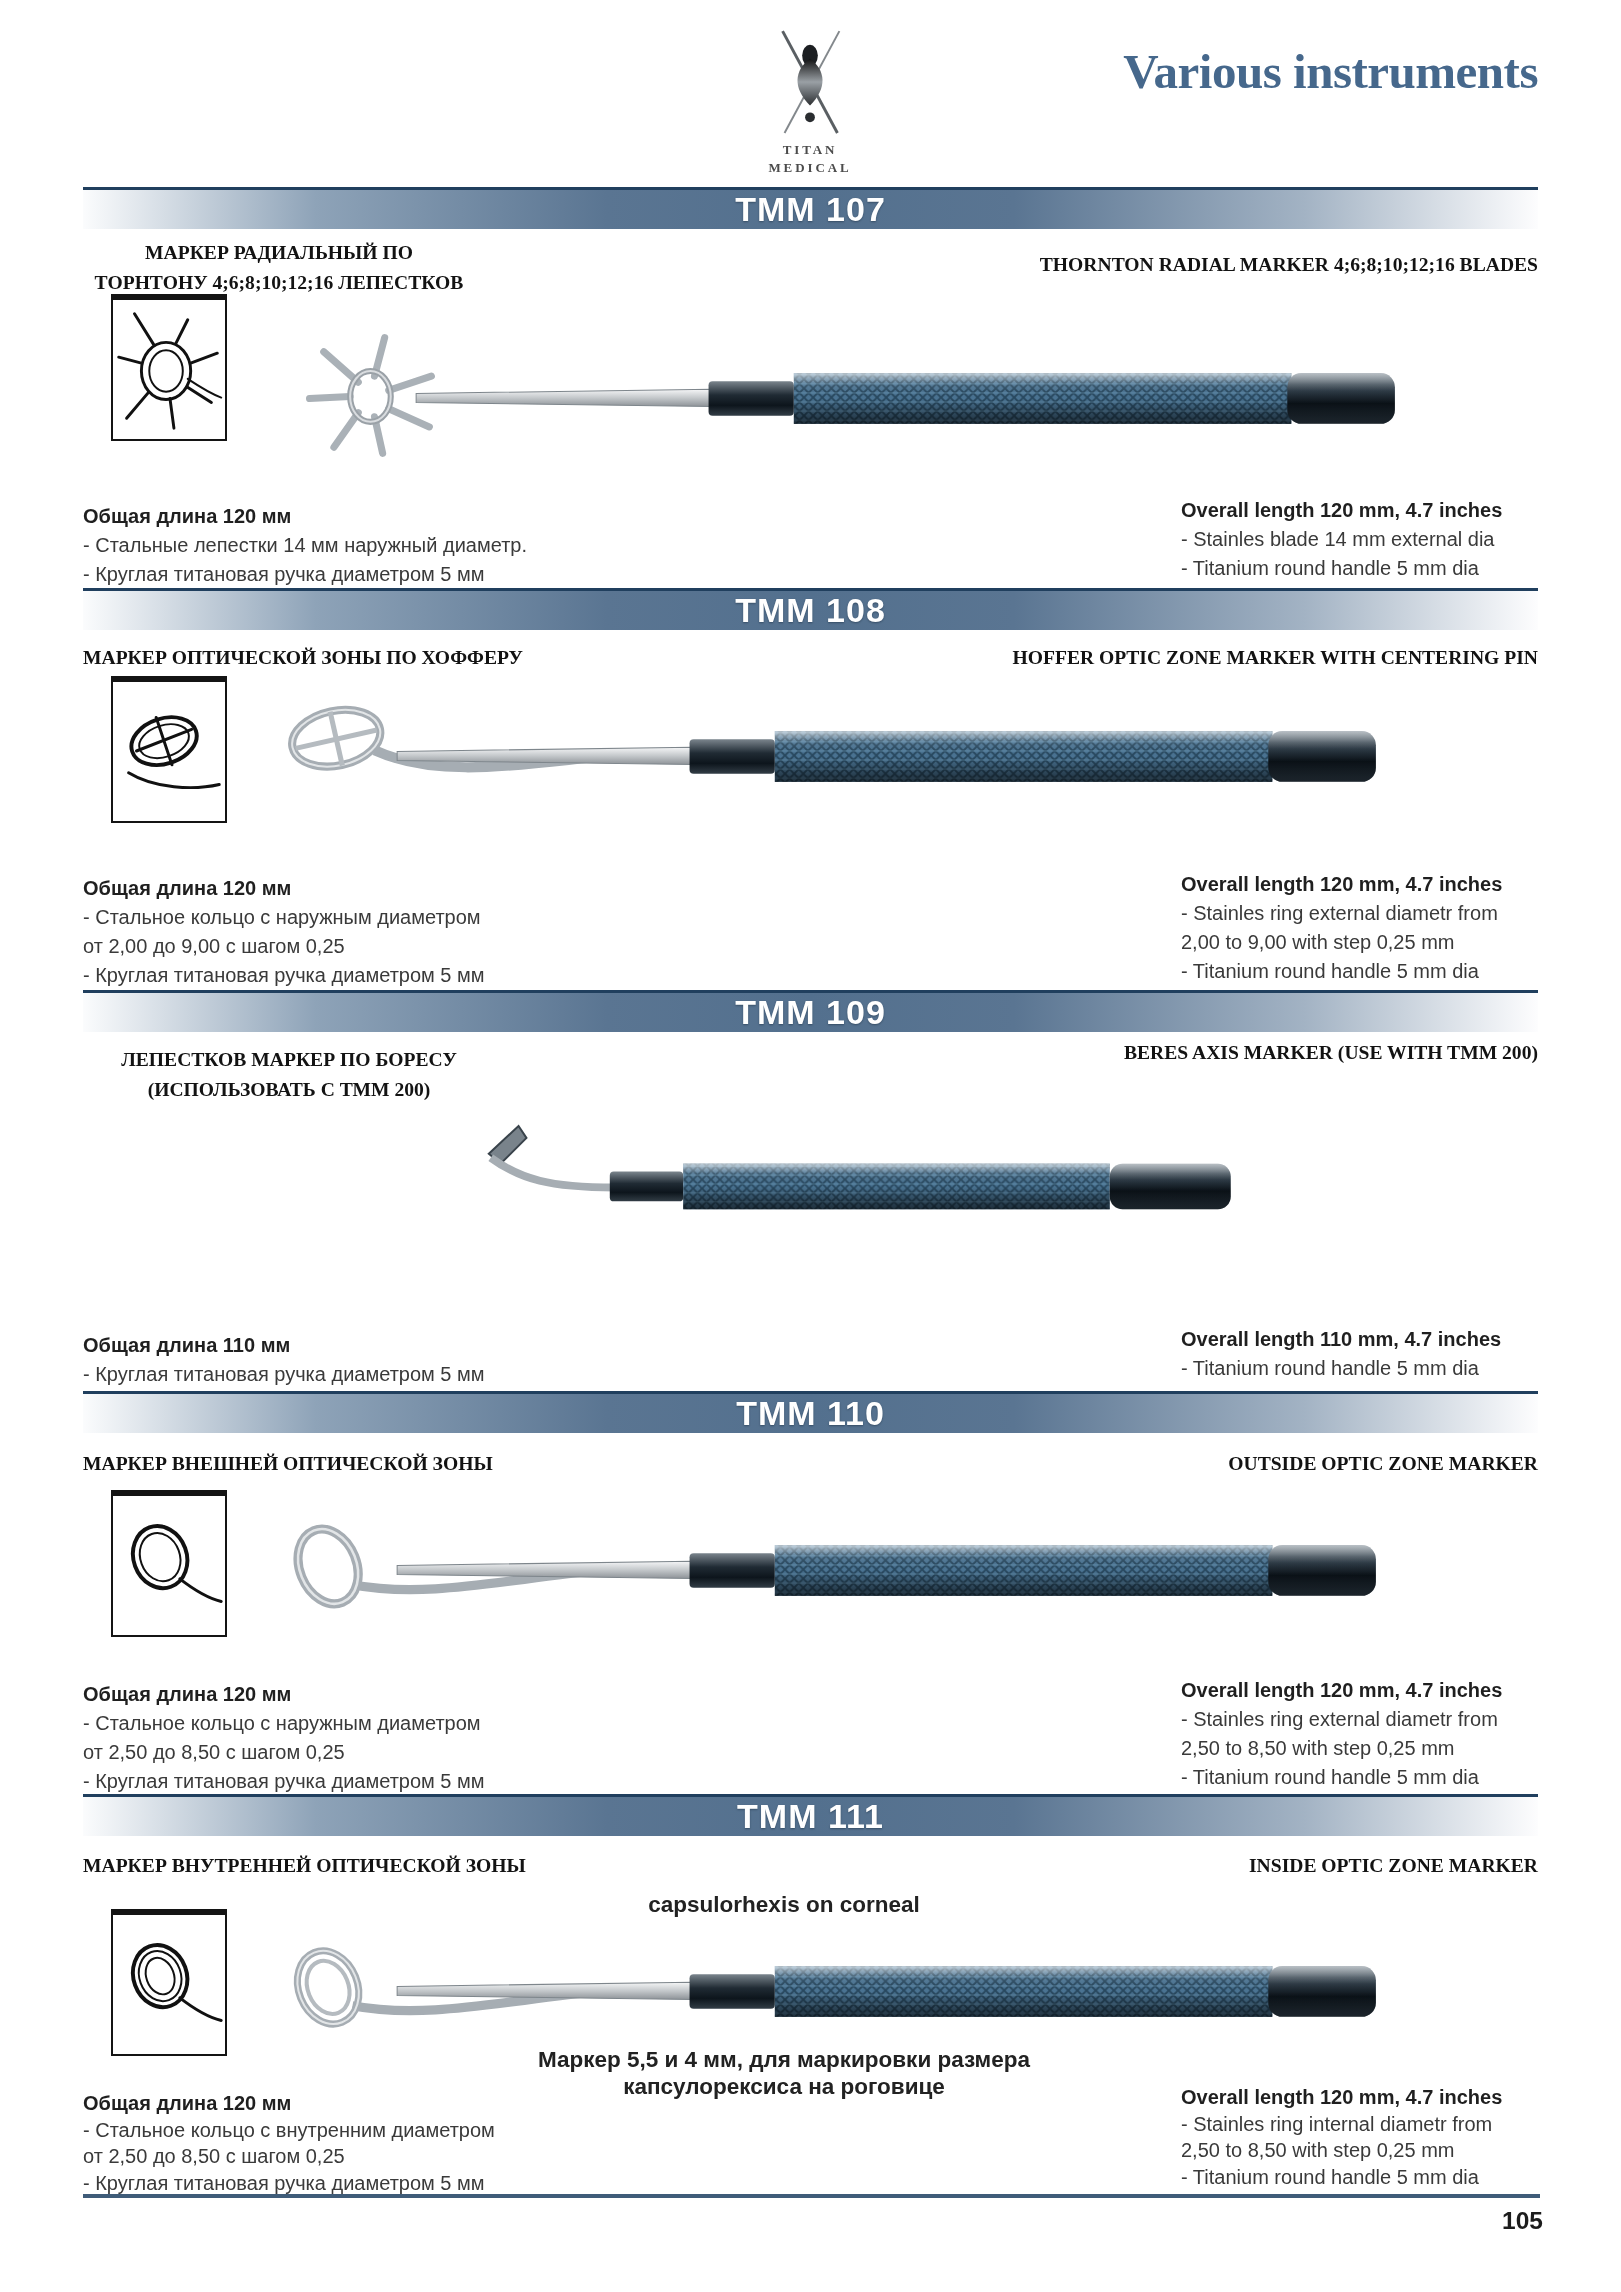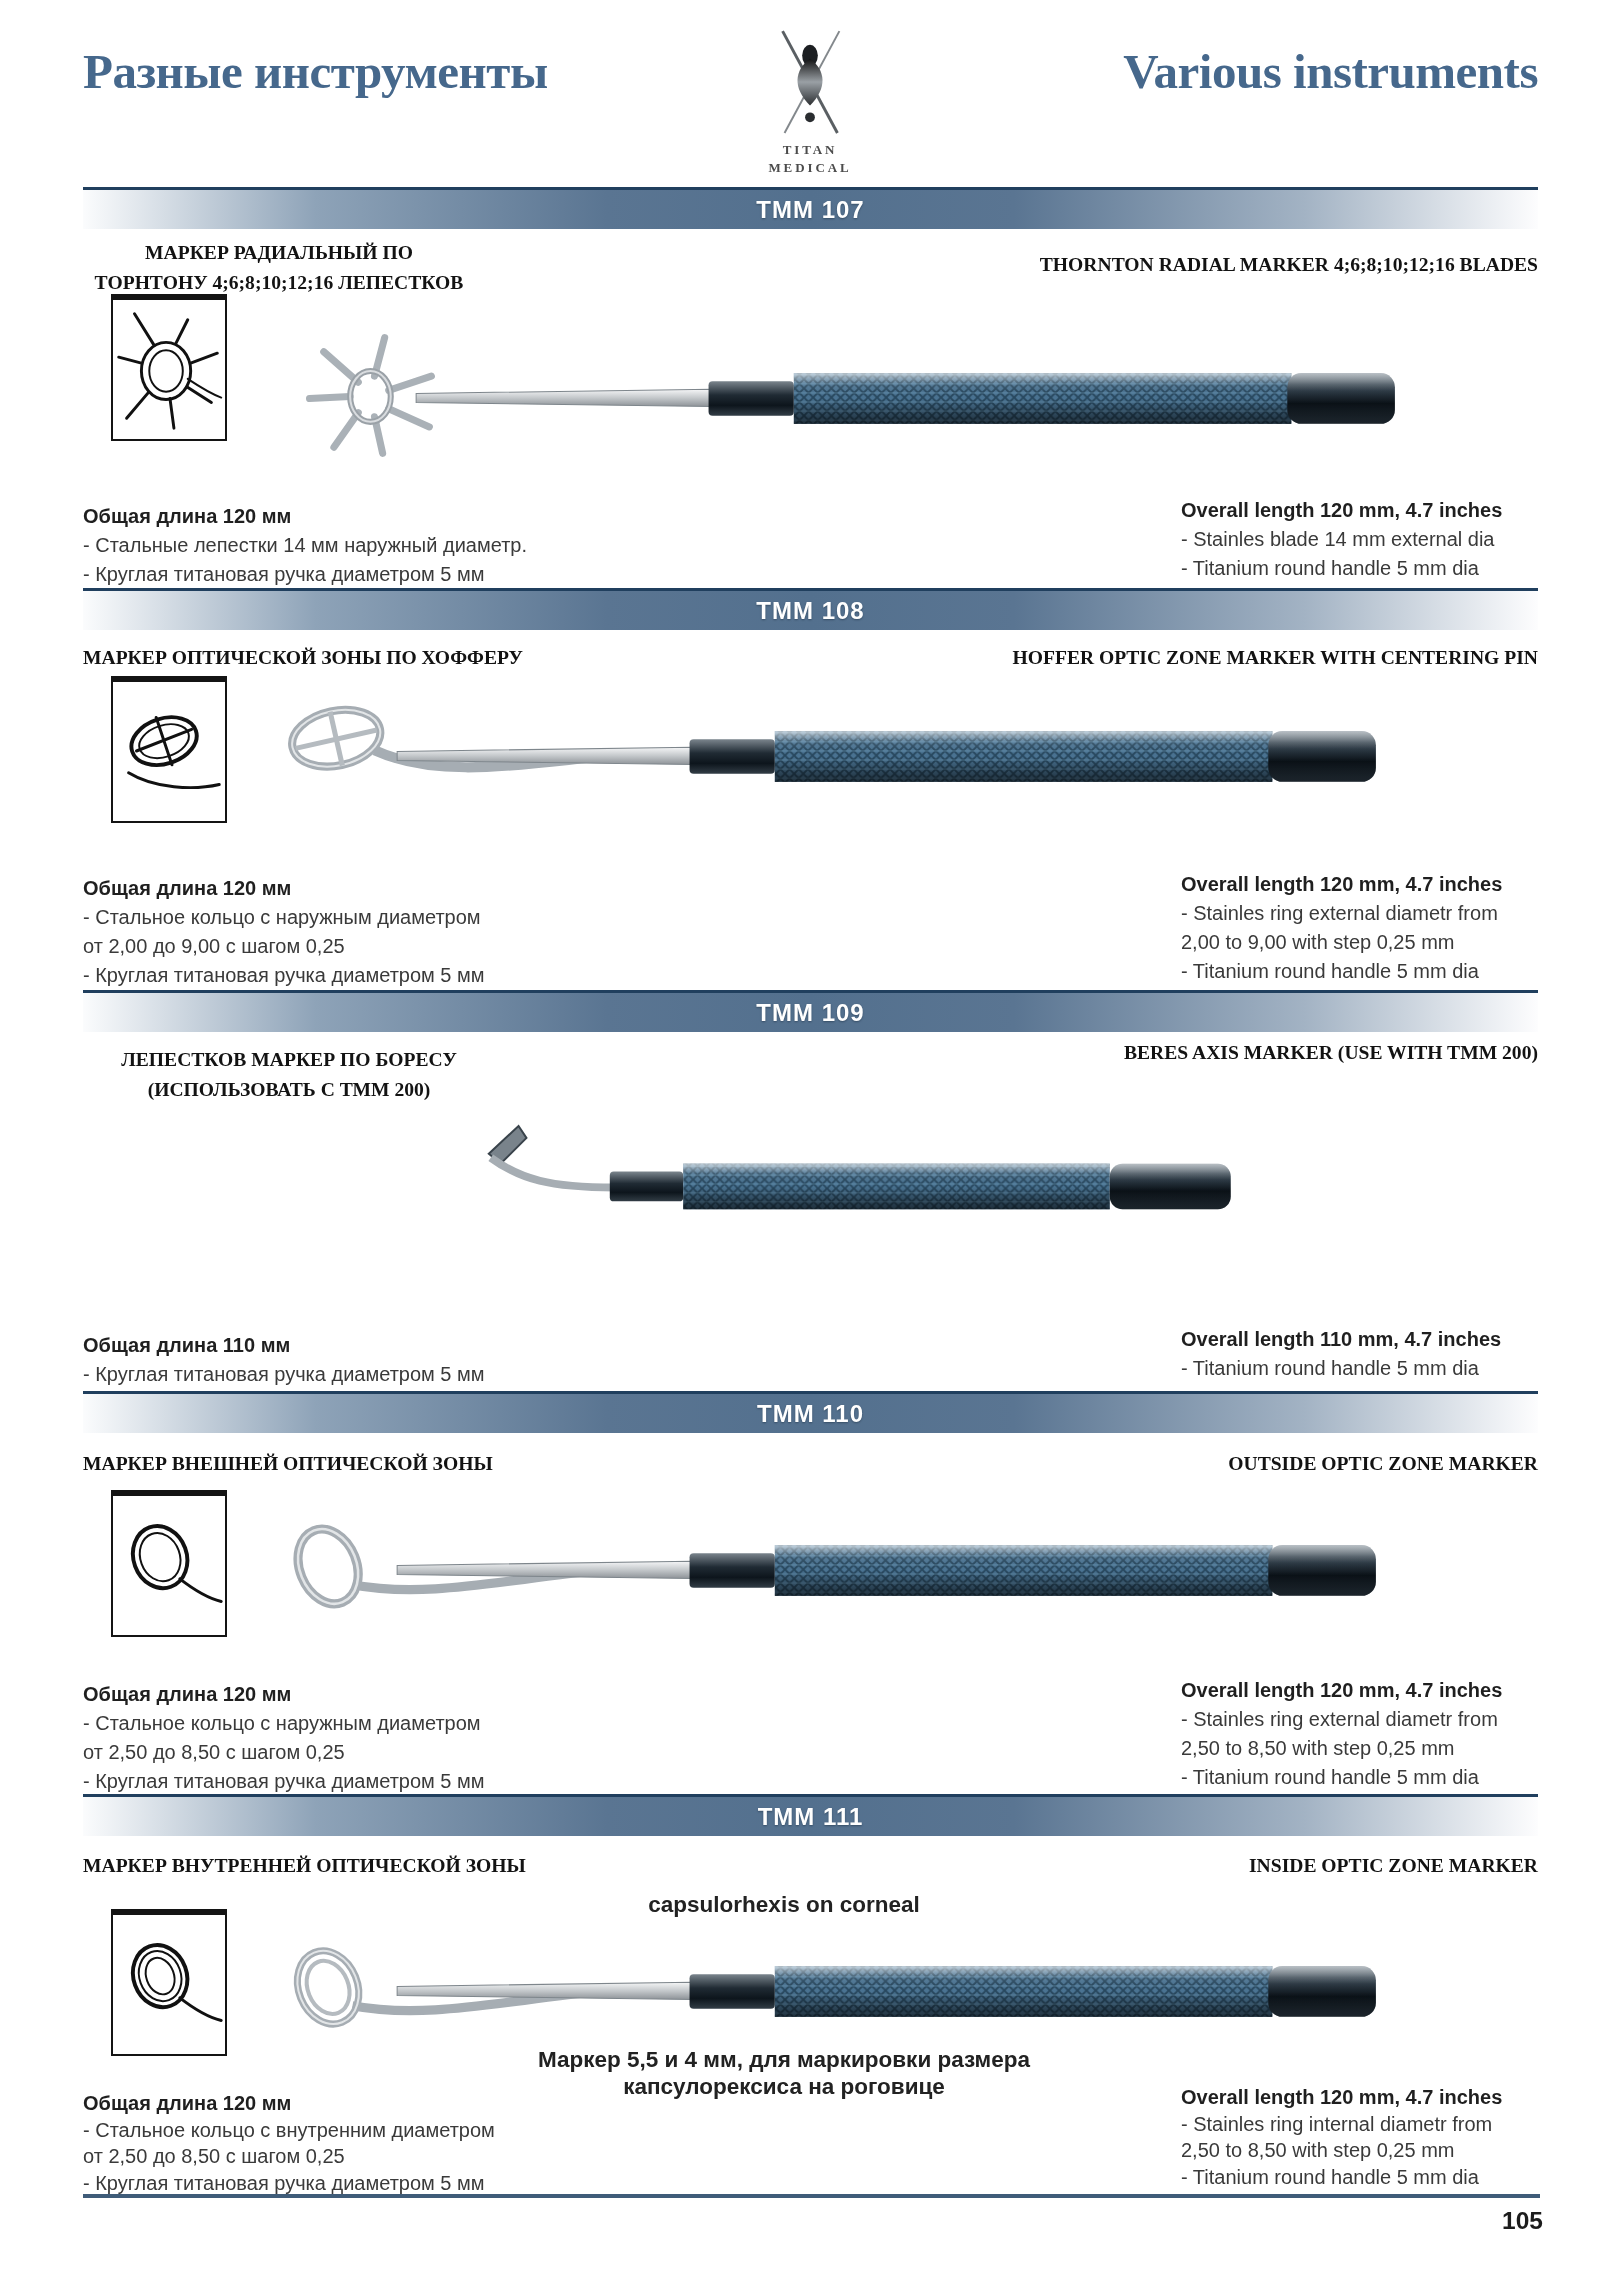--- a/index.html
+++ b/index.html
@@ -11,21 +11,21 @@
   .hdr-ru{left:83px;}
   .hdr-en{right:83px;}
   .logo{position:absolute;left:722px;top:29px;width:176px;text-align:center;}
   .logo-text{font-family:"Liberation Serif",serif;font-weight:bold;font-size:13px;
              letter-spacing:2.9px;color:#4c4c4c;line-height:17.6px;}
   
   .bar{position:absolute;left:83px;width:1455px;height:39px;border-top:3.9px solid #203f5e;
        background:linear-gradient(90deg,#fbfcfd 0%,#8ea3b8 16%,#5a7592 36%,#53708e 50%,
                   #5a7592 64%,#a3b3c4 84%,#fdfdfe 100%);
        text-align:center;line-height:39px;}
-  .bar-code{color:#ffffff;font-weight:bold;font-size:24px;letter-spacing:1px;
+  .bar-code{color:#ffffff;font-weight:bold;font-size:34px;letter-spacing:1px;
             text-shadow:0 1px 2px rgba(10,25,40,.4);}
   
   .name{position:absolute;font-family:"Liberation Serif",serif;font-weight:bold;
         font-size:19.6px;color:#131313;line-height:30px;}
   .name-center{text-align:center;}
   .name-en{right:83px;text-align:right;white-space:nowrap;}
   
   .schbox{position:absolute;left:111px;width:116px;height:147px;background:#fff;
           border:2px solid #141414;border-top:6.9px solid #141414;box-sizing:border-box;}
   .tool{position:absolute;}
@@ -83,21 +83,20 @@
         <polygon points="140,59 430,55 430,72 140,68" fill="url(#shaftg)" stroke="#7e868c" stroke-width="1"></polygon>
         <rect x="428" y="47" width="84" height="34" rx="4" fill="url(#ferr)"></rect>
         <rect x="512" y="39" width="490" height="50" fill="url(#knurl)"></rect>
         <rect x="512" y="39" width="490" height="50" fill="url(#cyl)"></rect>
         <rect x="998" y="39" width="106" height="50" rx="14" fill="url(#capg)"></rect>
         <rect x="998" y="39" width="106" height="50" rx="14" fill="url(#cyl)" opacity="0.5"></rect>
       </g>
     </defs>
   </svg>
 
-  <div class="hdr-title hdr-ru">Разные инструменты</div>
   <div class="logo">
     <svg width="94" height="108" viewBox="0 0 96 110">
       <path d="M20 2 L76 106" stroke="#5a5f63" stroke-width="3" fill="none"></path>
       <path d="M78 2 L22 106" stroke="#83888c" stroke-width="2" fill="none"></path>
       <ellipse cx="48" cy="27" rx="8" ry="11" fill="#1c1f22"></ellipse>
       <path d="M48 30 C 64 42, 66 60, 48 78 C 30 60, 32 42, 48 30 Z" fill="url(#logog)"></path>
       <circle cx="48" cy="90" r="5" fill="#2a2d30"></circle>
     </svg>
     <div class="logo-text">TITAN</div>
     <div class="logo-text">MEDICAL</div>

